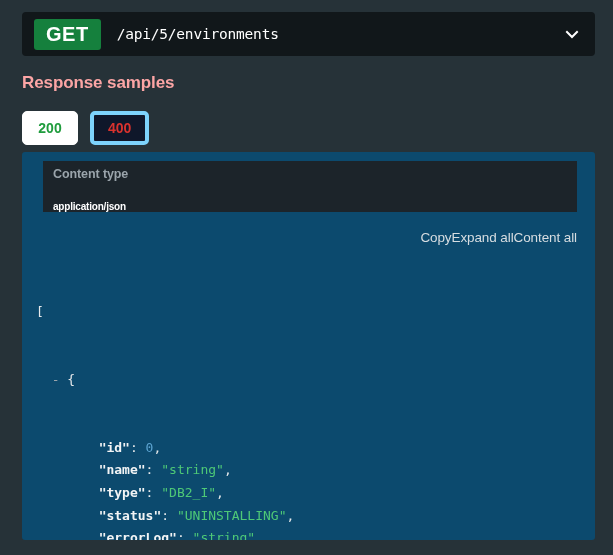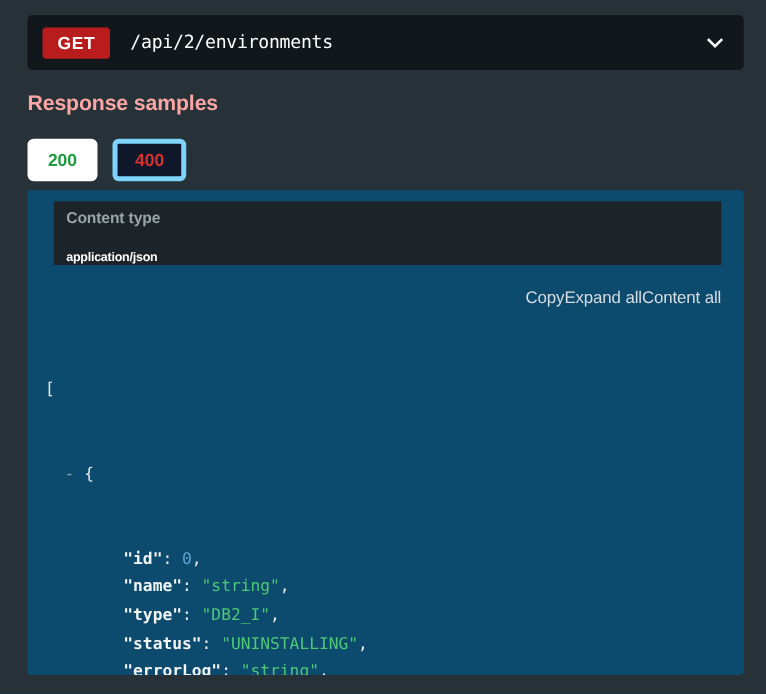--- a/index.html
+++ b/index.html
@@ -29,24 +29,24 @@
     height: 44px;
     background: #11171a;
     border-radius: 4px;
     display: flex;
     align-items: center;
     padding: 0 14px 0 12px;
     box-sizing: border-box;
     cursor: pointer;
   }
   .method-badge {
-    background: #b91c1c;
+    background: #15803d;
     color: #ffffff;
     font-family: "Liberation Sans", sans-serif;
-    font-size: 14px;
+    font-size: 20px;
     font-weight: bold;
     letter-spacing: 0.5px;
     padding: 5px 12px 6px 12px;
     border-radius: 3px;
     line-height: 1;
   }
   .endpoint-path {
     color: #ffffff;
     font-family: "DejaVu Sans Mono", monospace;
     font-size: 14.5px;
@@ -172,21 +172,21 @@
   .tok-num   { color: #5ba3d0; }
   .tok-toggle { color: #9aa4ab; cursor: pointer; }
 </style>
 </head>
 <body>
 
 <div class="page">
 
   <div class="endpoint-bar">
     <span class="method-badge">GET</span>
-    <span class="endpoint-path">/api/2/environments</span>
+    <span class="endpoint-path">/api/5/environments</span>
     <span class="chevron">
       <svg viewBox="0 0 18 18" width="18" height="18" aria-hidden="true">
         <path d="M4 7 L9 12 L14 7" fill="none" stroke="#ffffff" stroke-width="2" stroke-linecap="square"></path>
       </svg>
     </span>
   </div>
 
   <div class="section-title">Response samples</div>
 
   <div class="tabs">

